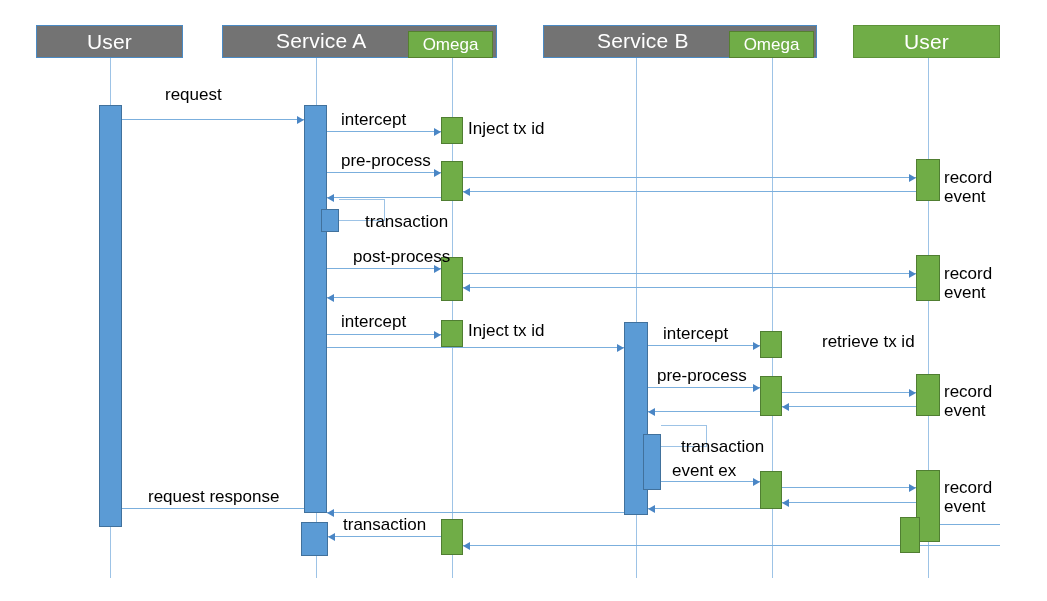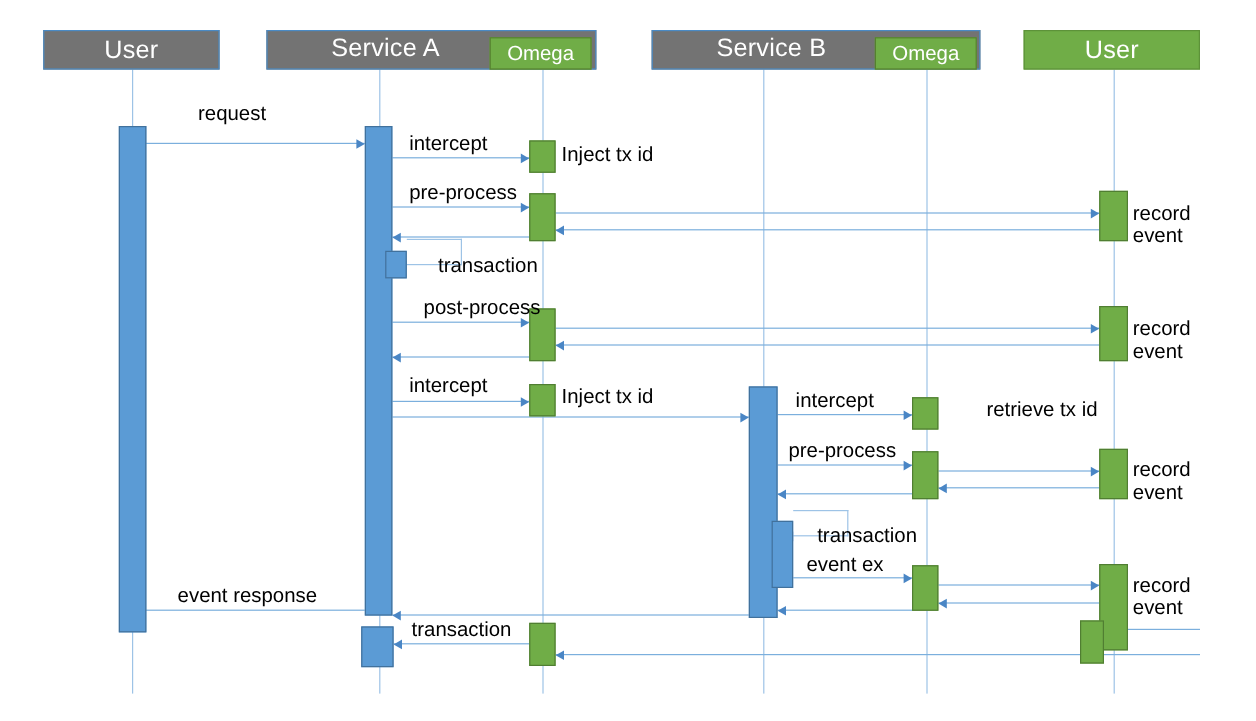--- a/index.html
+++ b/index.html
@@ -145,21 +145,21 @@
       <div class="lbl" style="left: 165px; top: 85px;">request</div>
       <div class="lbl" style="left: 341px; top: 110px;">intercept</div>
       <div class="lbl" style="left: 341px; top: 151px;">pre-process</div>
       <div class="lbl" style="left: 365px; top: 212px;">transaction</div>
       <div class="lbl" style="left: 337px; top: 247px; margin-left: 16px;">post-process</div>
       <div class="lbl" style="left: 341px; top: 312px;">intercept</div>
       <div class="lbl" style="left: 663px; top: 324px;">intercept</div>
       <div class="lbl" style="left: 657px; top: 366px;">pre-process</div>
       <div class="lbl" style="left: 681px; top: 437px;">transaction</div>
       <div class="lbl" style="left: 672px; top: 461px;">event ex</div>
-      <div class="lbl" style="left: 148px; top: 487px;">event response</div>
+      <div class="lbl" style="left: 148px; top: 487px;">request response</div>
       <div class="lbl" style="left: 343px; top: 515px;">transaction</div>
       <div class="lbl" style="left: 468px; top: 119px;">Inject tx id</div>
       <div class="lbl" style="left: 468px; top: 321px;">Inject tx id</div>
       <div class="lbl" style="left: 787px; top: 332px; margin-left: 35px;">retrieve tx id</div>
       <div class="lbl two" style="left: 944px; top: 168px;">
         <div>record</div>
         <div>event</div>
       </div>
       <div class="lbl two" style="left: 944px; top: 264px;">
         <div>record</div>

